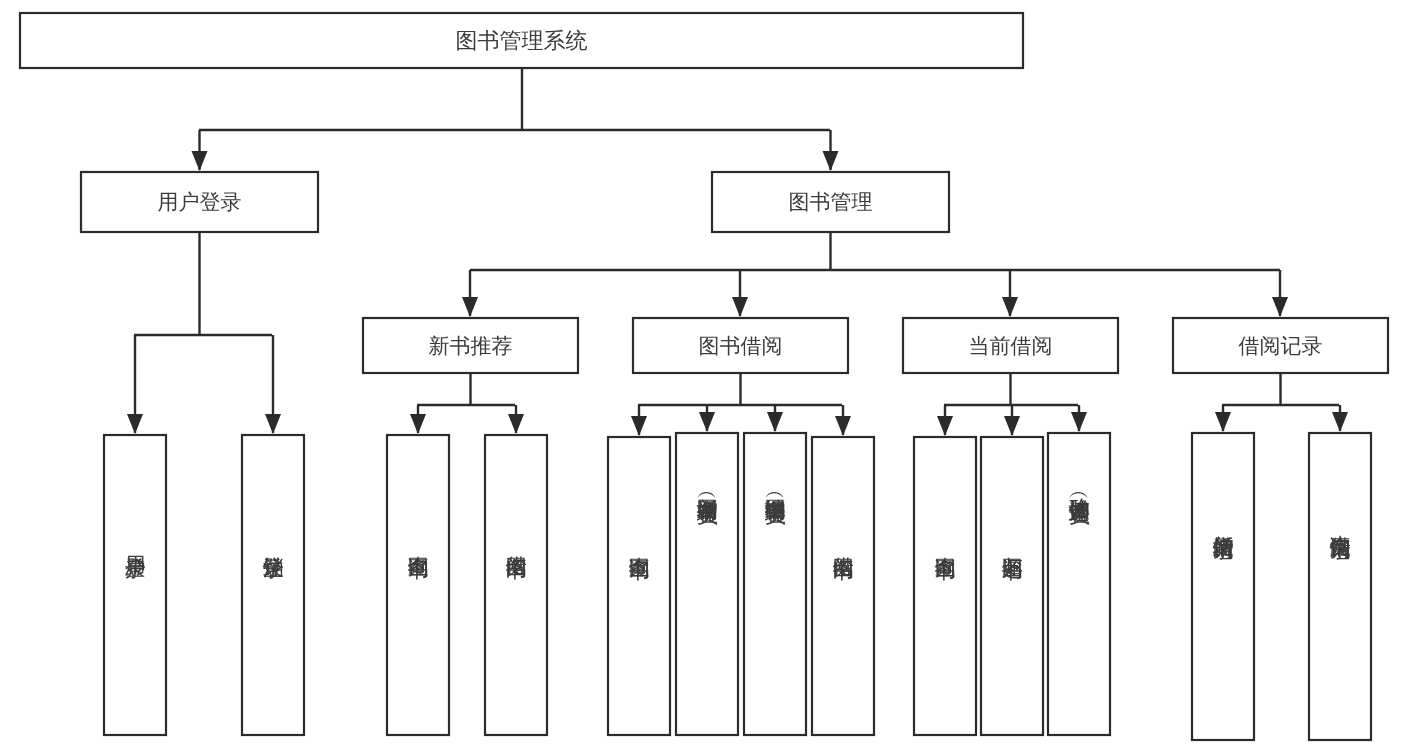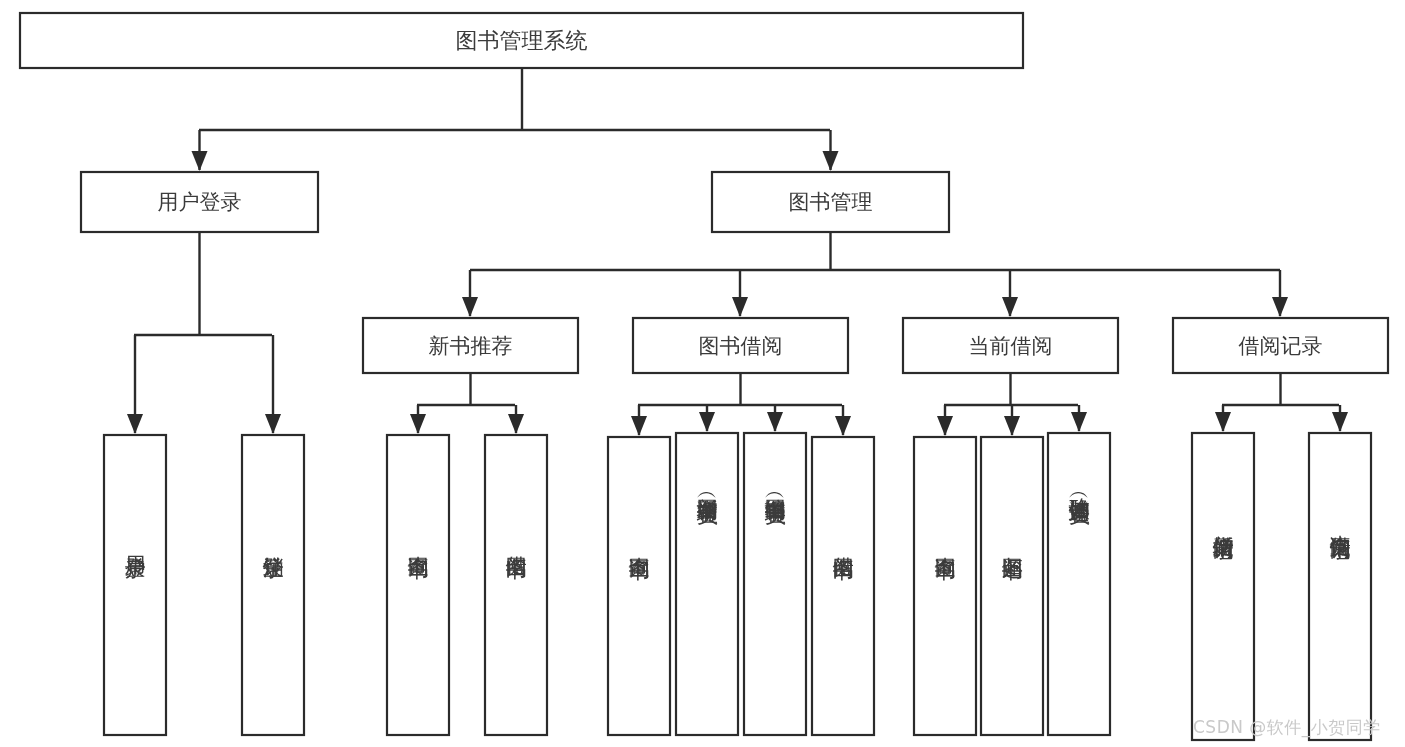--- a/index.html
+++ b/index.html
@@ -249,15 +249,14 @@
         <span class="vlabel-text">确认归还（管理员）</span>
       </div>
       <div class="vlabel-wrap" style="left: 1192px; top: 433px; width: 62px; height: 307px; padding-top: 84.5px; box-sizing: border-box;">
         <span class="vlabel-text">新增借阅记录</span>
       </div>
       <div class="vlabel-wrap" style="left: 1309px; top: 433px; width: 62px; height: 307px; padding-top: 84.5px; box-sizing: border-box;">
         <span class="vlabel-text">查询借阅记录</span>
       </div>
     </div>
 
-  <div class="watermark" style="left: 1193px; top: 716px;">CSDN @软件_小贺同学</div>
 
 </div>
 
 </body></html>

